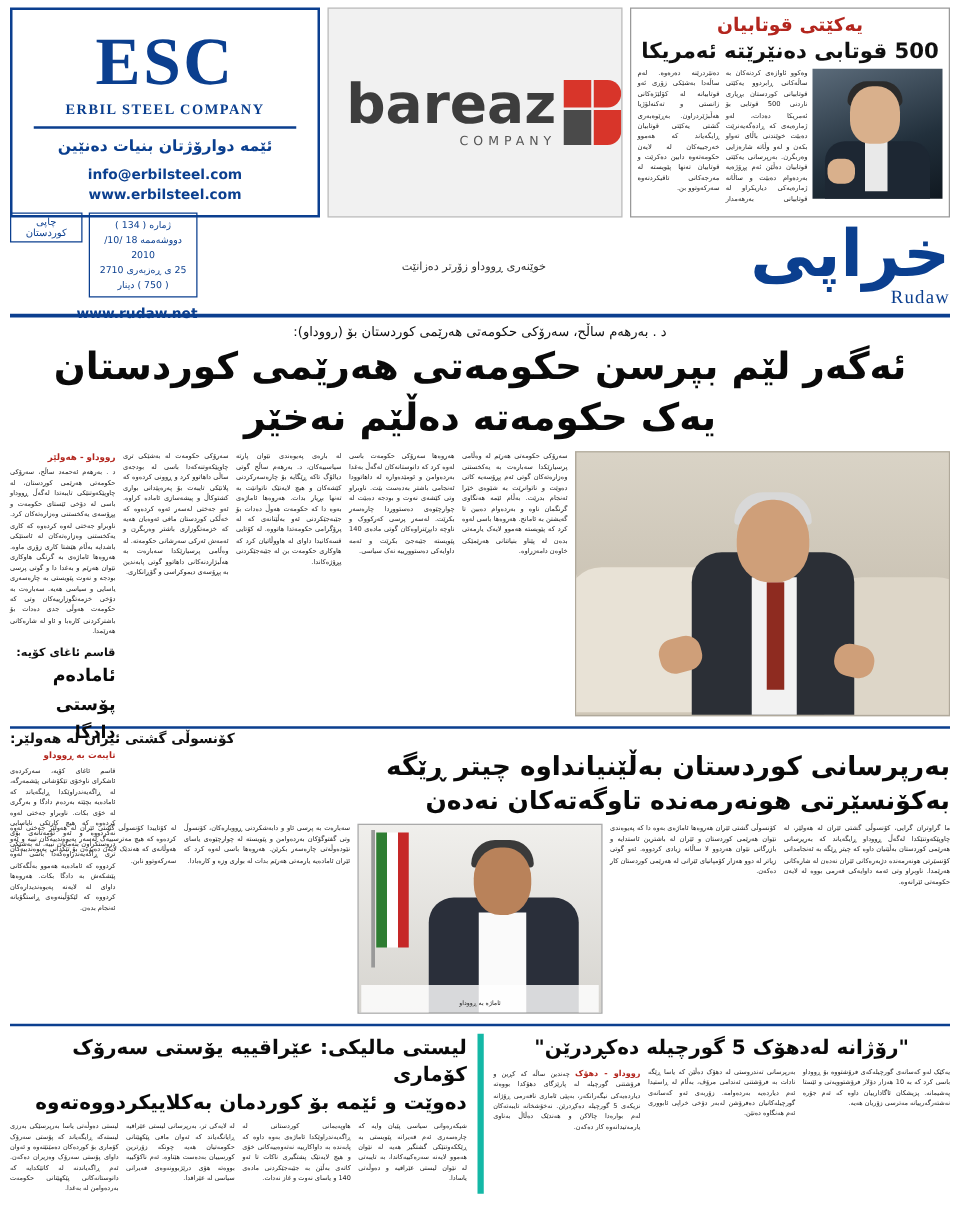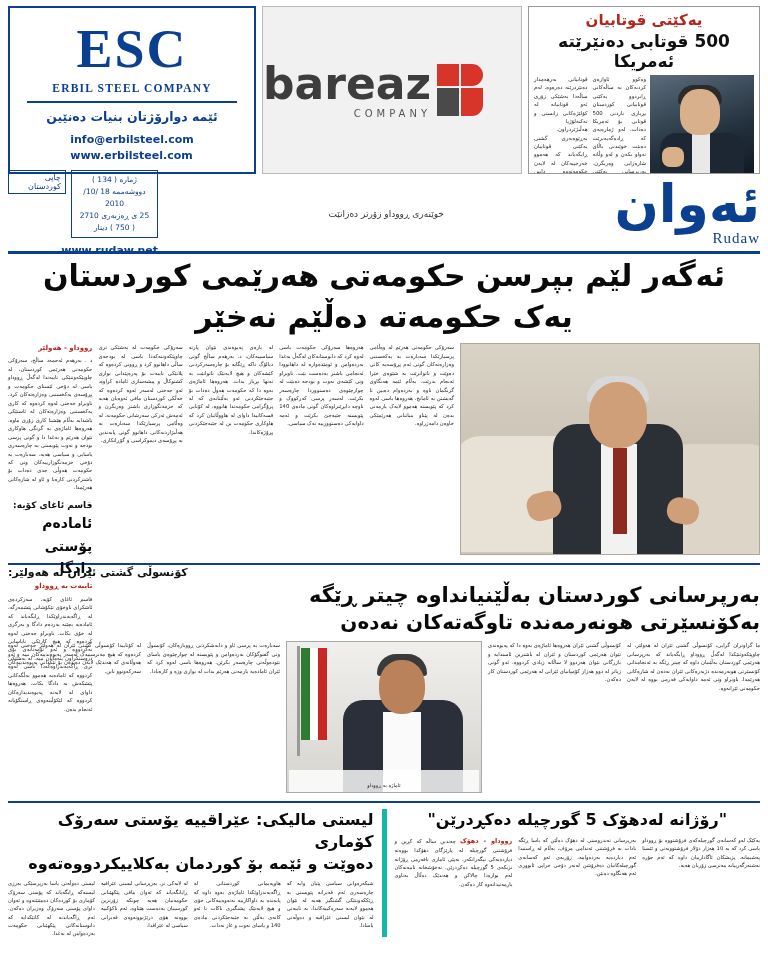--- a/index.html
+++ b/index.html
@@ -24,25 +24,25 @@
     font-family: "Liberation Serif", "DejaVu Serif", serif;
     font-weight: bold; font-size: 54px; letter-spacing: 2px; color: #0b3f8f;
     line-height: 1; margin-top: 6px;
   }
   .esc-sub {
     font-family: "Liberation Serif", serif; font-size: 11.5px; letter-spacing: 1.2px;
     color: #0b3f8f; margin-top: 6px; font-weight: bold;
   }
   .esc-rule { width: 86%; height: 2px; background: #0b3f8f; margin: 7px 0 6px; }
   .esc-kurdish { font-size: 12.5px; color:#0b3f8f; font-weight: bold; direction: rtl; }
-  .esc-contact { margin-top: 8px; text-align: left; color:#0b3f8f; font-size: 11px; font-weight:bold; line-height:1.5; }
+  .esc-contact { margin-top: 8px; text-align: center; color:#0b3f8f; font-size: 11px; font-weight:bold; line-height:1.5; }
 
   .ad-bareaz {
-    width: 260px; border: 1px solid #bbb; background: #f1f1f1; position: relative;
-    display:flex; align-items:center; justify-content:flex-start; overflow:hidden;
+    width: 236px; border: 1px solid #bbb; background: #f1f1f1; position: relative;
+    display:flex; align-items:center; justify-content:flex-end; overflow:hidden;
   }
   .bareaz-wrap { display:flex; align-items:center; gap:6px; }
   .b-mark { width: 46px; height: 52px; position: relative; }
   .b-mark .sq1 { position:absolute; left:0; top:0; width:22px; height:22px; background:#d8352a; }
   .b-mark .sq2 { position:absolute; left:24px; top:0; width:22px; height:22px; background:#d8352a; border-radius: 0 11px 11px 0;}
   .b-mark .sq3 { position:absolute; left:0; top:24px; width:22px; height:28px; background:#4a4a4a; }
   .b-mark .sq4 { position:absolute; left:24px; top:24px; width:22px; height:28px; background:#d8352a; border-radius:0 0 11px 0;}
   .bareaz-text { font-family:"DejaVu Sans", sans-serif; font-weight:bold; font-size:44px; color:#3d3d3d; line-height:1; }
   .bareaz-co { font-size:10px; letter-spacing:4px; color:#555; text-align:right; margin-top:2px; }
 
@@ -62,21 +62,21 @@
   .ts-photo .body { position:absolute; left:10px; top:58px; width:84px; height:50px; background:#1d2733; border-radius:16px 16px 0 0; }
   .ts-photo .shirt { position:absolute; left:42px; top:58px; width:18px; height:40px; background:#e9e9e9; }
   .ts-photo .hand { position:absolute; left:12px; top:72px; width:22px; height:20px; background:#d9b08c; border-radius:8px; }
   .ts-text { font-size: 5.4px; line-height: 1.55; text-align: justify; color:#222; columns: 2; column-gap: 5px; }
 
   
   .nameplate { display:flex; align-items:center; gap:8px; margin-top:6px; height: 74px; border-bottom: 3px solid #0b3f8f; padding-bottom:4px; }
   .np-left { width: 150px; direction: rtl; }
   .np-box { border:1px solid #0b3f8f; font-size:7.5px; color:#0b3f8f; padding:3px 4px; line-height:1.6; text-align:center; }
   .np-url { margin-top:6px; color:#0b3f8f; font-weight:bold; font-size:11px; }
-  .np-badge { border:1px solid #0b3f8f; color:#0b3f8f; font-size:8px; padding:2px 4px; direction:rtl; width:62px; }
+  .np-badge { border:1px solid #0b3f8f; color:#0b3f8f; font-size:8px; padding:2px 4px; text-align:center; direction:rtl; width:62px; }
   .np-mid { flex:1; text-align:center; direction:rtl; }
   .np-slogan { font-size: 9px; color:#333; }
   .np-logo { text-align:right; direction:rtl; }
   .np-logo .kurdish {
     font-family:"DejaVu Sans", sans-serif; font-weight:bold; font-size: 52px; color:#0b3f8f; line-height:0.95;
   }
   .np-logo .latin { font-family:"Liberation Serif", serif; font-size:15px; color:#0b3f8f; letter-spacing:1px; }
 
   
   .kicker { direction: rtl; text-align:center; font-size: 10.5px; color:#111; margin-top:6px; }
@@ -187,25 +187,26 @@
           <div>( 750 ) دینار</div>
         </div>
         <div class="np-badge">چاپی کوردستان</div>
       </div>
       <div class="np-url">www.rudaw.net</div>
     </div>
     <div class="np-mid">
       <div class="np-slogan">خوێنەری ڕووداو زۆرتر دەزانێت</div>
     </div>
     <div class="np-logo">
-      <div class="kurdish">ئەوان</div>
+      <div class="kurdish">خراپی</div>
       <div class="latin">Rudaw</div>
     </div>
   </div>
 
+  <div class="kicker">د . بەرهەم ساڵح، سەرۆکی حکومەتی هەرێمی کوردستان بۆ (رووداو):</div>
   <div class="headline">ئەگەر لێم بپرسن حکومەتی هەرێمی کوردستان</div>
   <div class="headline">یەک حکومەتە دەڵێم نەخێر</div>
 
   <div class="interview">
     <div class="iv-photo">
       <div class="wall"></div>
         <div class="chair"></div>
         <div class="chair2"></div>
       <div class="suit"></div>
         <div class="shirtw"></div>

